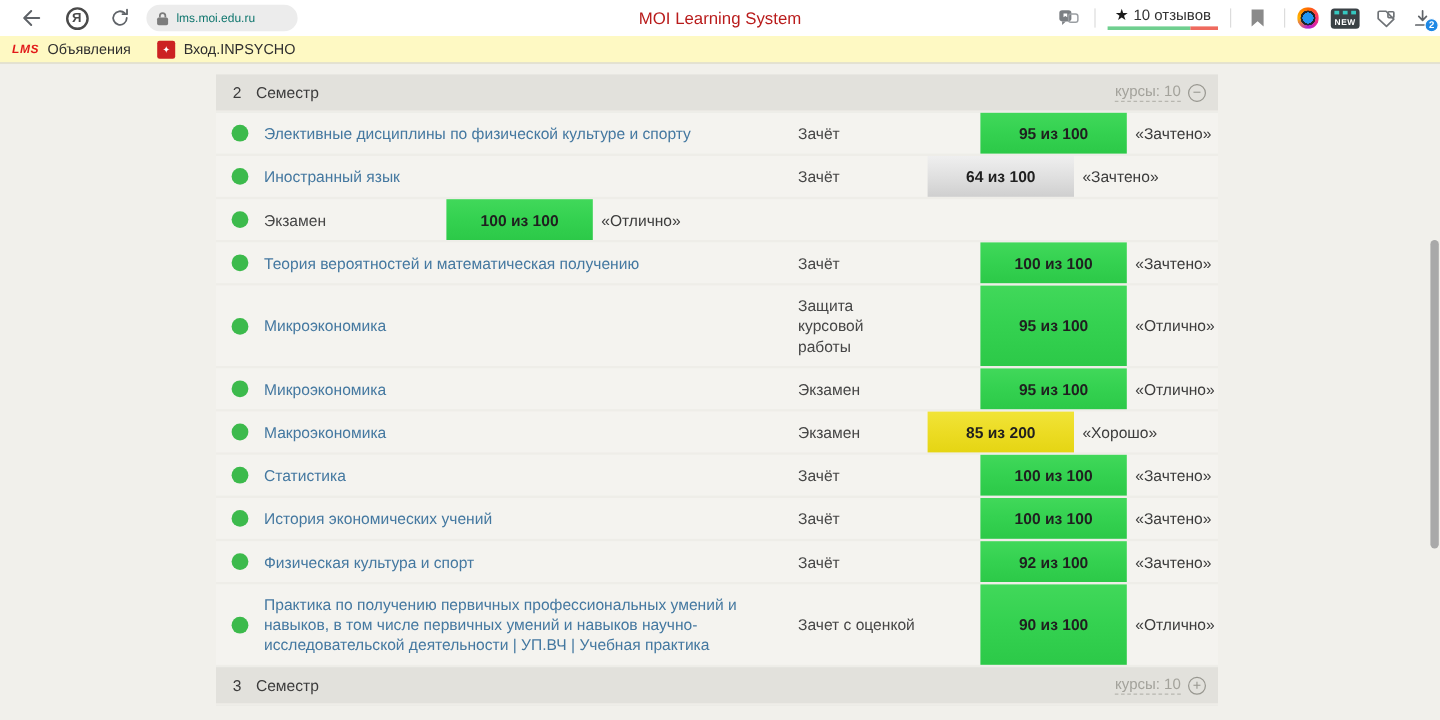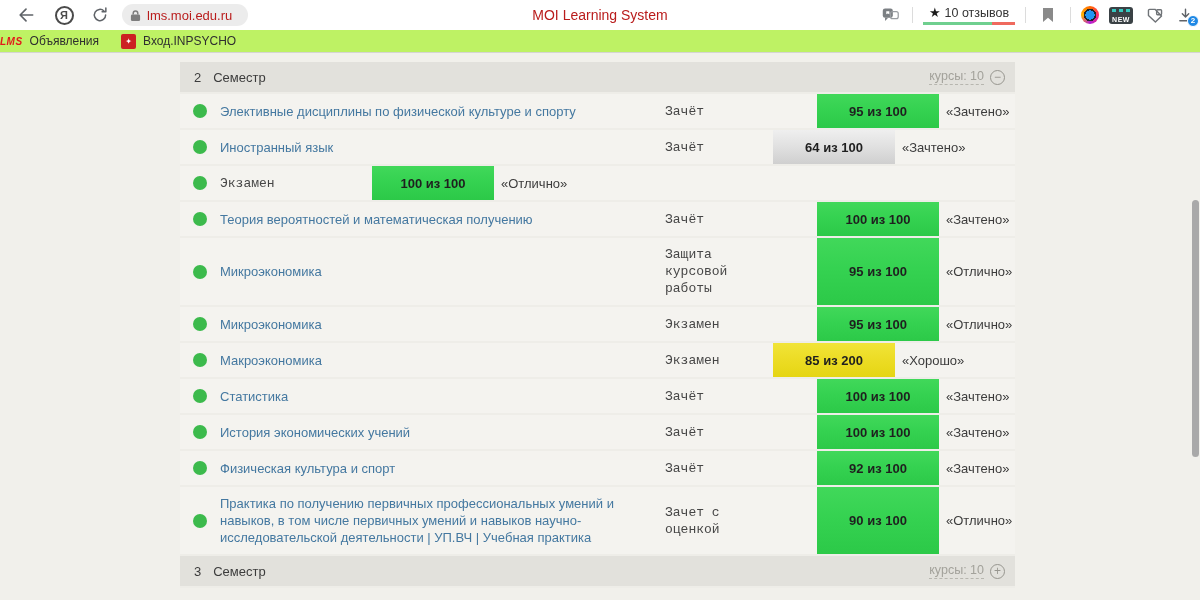--- a/index.html
+++ b/index.html
@@ -10,21 +10,21 @@
   .toolbar { position:absolute; top:0; left:0; width:1200px; height:30px; background:#fff; z-index:5; }
   .tb-icon { position:absolute; top:3px; width:24px; height:24px; display:flex; align-items:center; justify-content:center; cursor:pointer; }
   .back { left:14px; }
   .ylogo { left:52px; }
   .ylogo .ycircle { width:19px; height:19px; border:2px solid #4a4a4a; border-radius:50%;
                     display:flex; align-items:center; justify-content:center;
                     font-size:11px; font-weight:bold; color:#4a4a4a; }
   .refresh { left:88px; }
   .addr { position:absolute; left:122px; top:4px; height:22px; min-width:126px; padding:0 12px 0 8px;
           background:#ececec; border-radius:11px; display:flex; align-items:center; gap:6px; }
-  .addr .url { font-size:13px; color:#b91c1c; }
+  .addr .url { font-size:10px; color:#0f766e; }
   .page-title { position:absolute; left:0; right:0; top:0; height:30px; line-height:30px;
                 text-align:center; font-size:14px; color:#b91c1c; pointer-events:none; }
   .tb-right { position:absolute; right:0; top:0; height:30px; display:flex; align-items:center; gap:10px; padding-right:6px; background:#fff; }
   .vdiv { width:1px; height:16px; background:#dcdcdc; }
   .reviews { display:flex; flex-direction:column; align-items:center; cursor:pointer; }
   .reviews-line { display:flex; align-items:center; gap:4px; font-size:12.5px; color:#333; }
   .reviews-star { font-size:13px; color:#1b1b1b; }
   .rv-bar { width:92px; height:3px; margin-top:2px; display:flex; }
   .rv-bar .g { flex:3; background:#6fcf8f; }
   .rv-bar .r { flex:1; background:#ef6a5e; }
@@ -34,22 +34,22 @@
   .ext-new { width:24px; height:17px; background:#3a4145; border-radius:3px; position:relative; cursor:pointer;
              display:flex; align-items:flex-end; justify-content:center; }
   .ext-new span { color:#fff; font-size:7px; font-weight:bold; letter-spacing:.5px; line-height:9px; }
   .ext-new::before { content:""; position:absolute; top:2px; left:3px; width:4px; height:3px; background:#35c8c0;
                      box-shadow:7px 0 0 #35c8c0, 14px 0 0 #35c8c0; }
   .dl-wrap { position:relative; cursor:pointer; }
   .dl-badge { position:absolute; right:-5px; bottom:-3px; min-width:12px; height:12px; padding:0 2px;
               background:#1e88e5; border:1.5px solid #fff; border-radius:8px; color:#fff;
               font-size:8px; font-weight:bold; display:flex; align-items:center; justify-content:center; }
 
-  .bookmarks { position:absolute; top:30px; left:0; width:1200px; height:23px; background:#bef264;
-               border-bottom:1px solid #d5d5d2; display:flex; align-items:center; gap:22px; z-index:5; }
+  .bookmarks { position:absolute; top:30px; left:0; width:1200px; height:23px; background:#fef9c3;
+               border-bottom:1px solid #d5d5d2; display:flex; align-items:center; gap:22px; padding-left:10px; z-index:5; }
   .bm { display:flex; align-items:center; gap:7px; font-size:12px; color:#2f2f2f; cursor:pointer; }
   .bm-lms-logo { color:#e21a1a; font-weight:bold; font-size:10px; letter-spacing:.5px; font-style:italic; }
   .bm-emblem { width:15px; height:15px; background:#c22; border-radius:2px; display:flex; align-items:center;
                justify-content:center; color:#fff; font-size:8px; }
 
   
   .content { position:absolute; top:54px; left:0; width:1200px; height:546px; background:#f1f0eb; }
   .grades-table { position:absolute; left:180px; top:8px; width:835px; }
 
   .sem-row { height:32px; background:#e2e1dc; display:flex; align-items:center;
@@ -57,21 +57,21 @@
   .sem-left { display:flex; gap:12px; font-size:13px; color:#3c3c3c; }
   .sem-right { margin-left:auto; display:flex; align-items:center; gap:6px; }
   .courses-count { font-size:12.5px; color:#a3a29b; border-bottom:1px dashed #b7b6af; padding-bottom:1px; cursor:pointer; }
   .toggle-circle { width:15px; height:15px; border:1.5px solid #97968f; border-radius:50%; color:#97968f;
                    font-size:12px; line-height:12px; display:flex; align-items:center; justify-content:center; cursor:pointer; }
 
   .course-row { display:flex; align-items:center; background:#f4f3ef; border-bottom:2px solid #eeede8; min-height:36px; }
   .dot-cell { width:40px; display:flex; justify-content:center; align-self:stretch; align-items:center; }
   .dot { width:14px; height:14px; border-radius:50%; background:#3cba4c; }
   .name-cell { width:445px; padding:8px 14px 8px 0; font-size:13px; line-height:17px; color:#4478a0; cursor:pointer; }
-  .type-cell { width:108px; padding:8px 8px 8px 0; font-size:13px; line-height:17px; color:#464646;font-family:Liberation Mono, monospace; }
+  .type-cell { width:108px; padding:8px 8px 8px 0; font-size:13px; line-height:17px; color:#464646; }
   .score-cell { width:122px; align-self:stretch; display:flex; align-items:center; justify-content:center;
                 font-size:13px; font-weight:bold; color:#1f1f1f; }
   .score-green  { background:linear-gradient(180deg,#41d85a 0%,#35d251 45%,#2cc948 100%);margin-left:44px; }
   .score-gray   { background:linear-gradient(180deg,#efefef 0%,#e0e0e0 50%,#cfcfcf 100%); }
   .score-yellow { background:linear-gradient(180deg,#f1e438 0%,#ecdc24 50%,#e5d513 100%); }
   .grade-cell { padding-left:7px; font-size:13px; color:#3c3c3c; }
 
   
   .scrollbar { position:absolute; top:54px; right:0; width:13px; height:546px; }
   .scroll-thumb { position:absolute; top:146px; right:1px; width:7px; height:257px;

